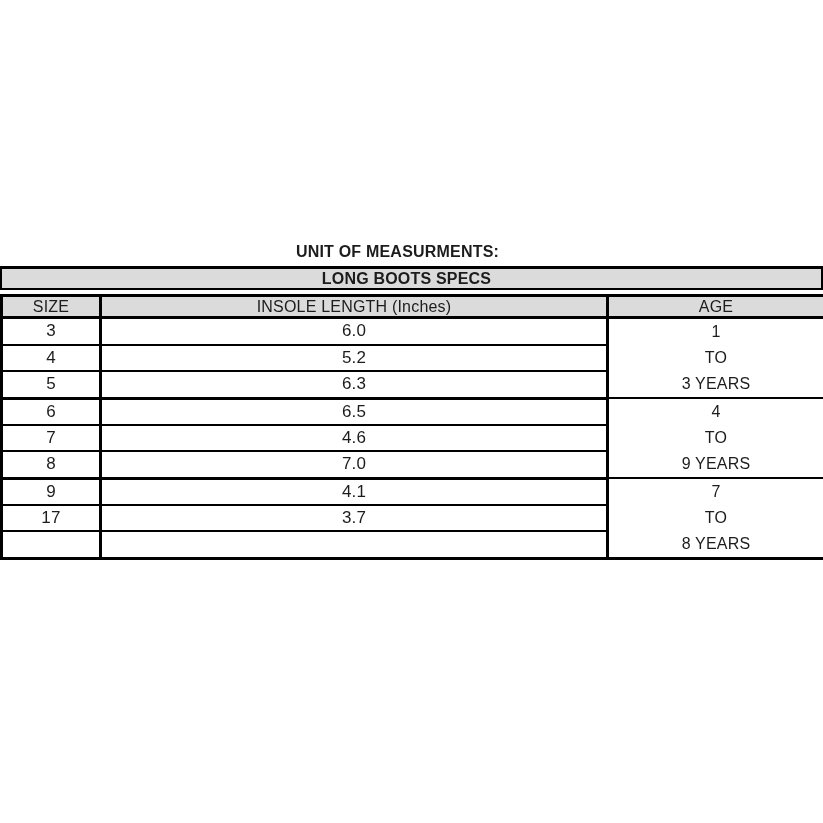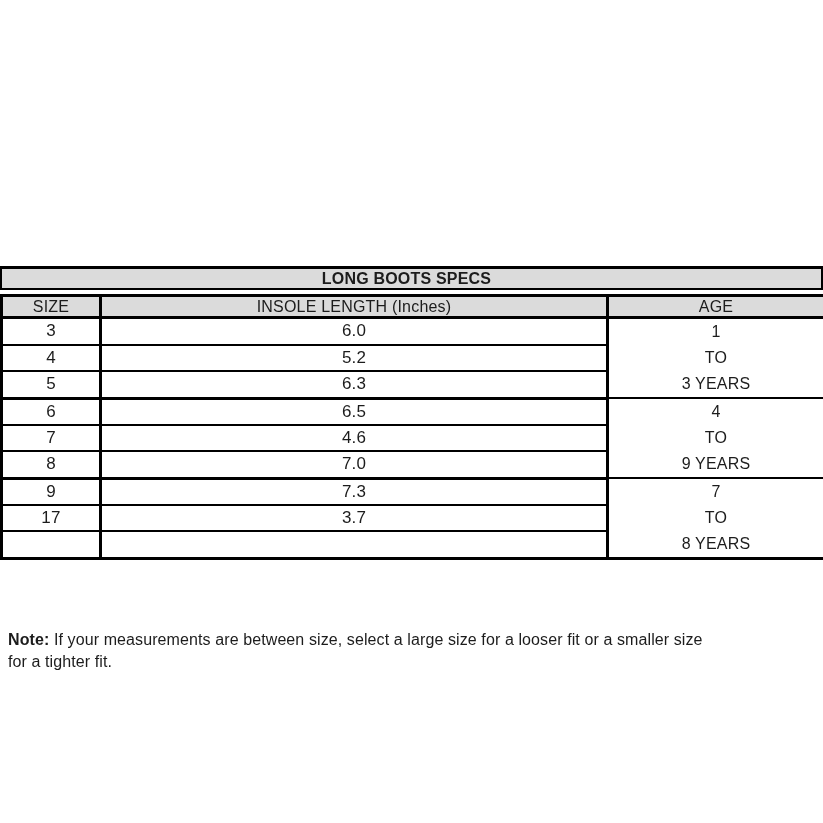--- a/index.html
+++ b/index.html
@@ -121,20 +121,23 @@
     letter-spacing: 0.1px;
   }
   .note .line { white-space: nowrap; }
   .note .bold { font-weight: bold; }
 </style>
 </head>
 <body>
 
 <div class="canvas" style="--bg: #ffffff; --header-bg: #dbdbdb; --border: #000000; --text: #1c1c1c;">
 
+  <div class="unit-title">
+    <span class="shift">UNIT OF MEASURMENTS:</span>
+  </div>
 
   <div class="specs-band">
     <span class="shift">LONG BOOTS SPECS</span>
   </div>
 
   <table class="size-chart">
     <colgroup>
       <col class="c-size">
       <col class="c-insole">
       <col class="c-age">
@@ -176,36 +179,32 @@
         <tr>
           <td>7</td>
           <td>4.6</td>
         </tr>
         <tr class="group-end">
           <td>8</td>
           <td>7.0</td>
         </tr>
         <tr>
           <td>9</td>
-          <td>7.3</td>
+          <td>4.1</td>
           <td class="age-cell" rowspan="3">
             <div>7</div>
             <div>TO</div>
             <div>8 YEARS</div>
           </td>
         </tr>
         <tr>
           <td>17</td>
           <td>3.7</td>
         </tr>
         <tr>
           <td></td>
           <td></td>
         </tr>
       </tbody>
   </table>
 
-  <div class="note">
-    <div class="line"><span class="bold">Note:</span> <span>If your measurements are between size, select a large size for a looser fit or a smaller size</span></div>
-    <div class="line"><span>for a tighter fit.</span></div>
-  </div>
 
 </div>
 
 </body></html>

